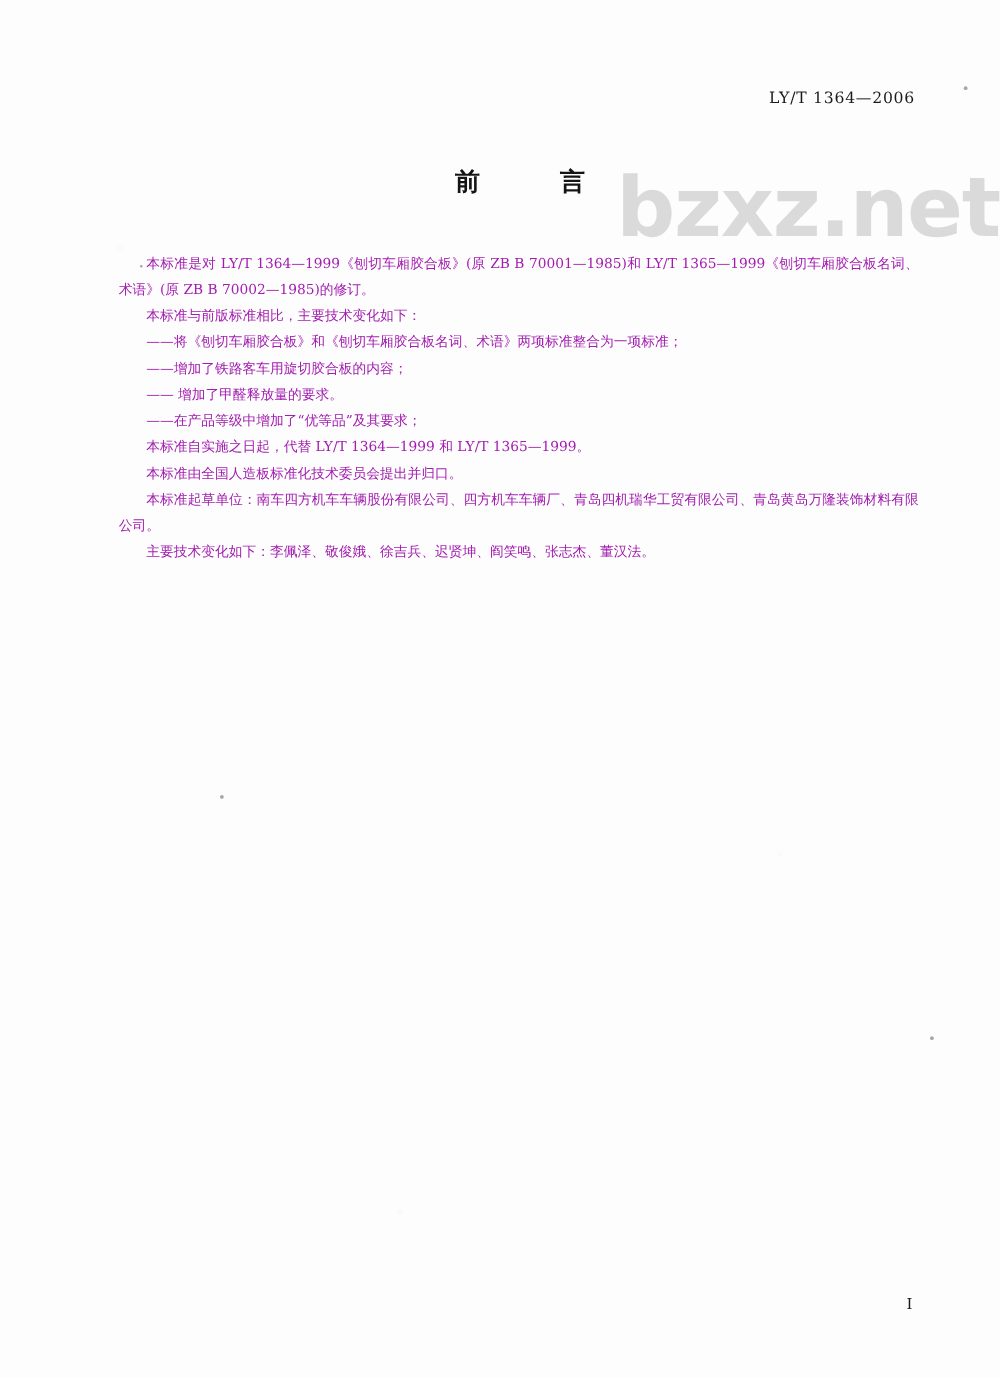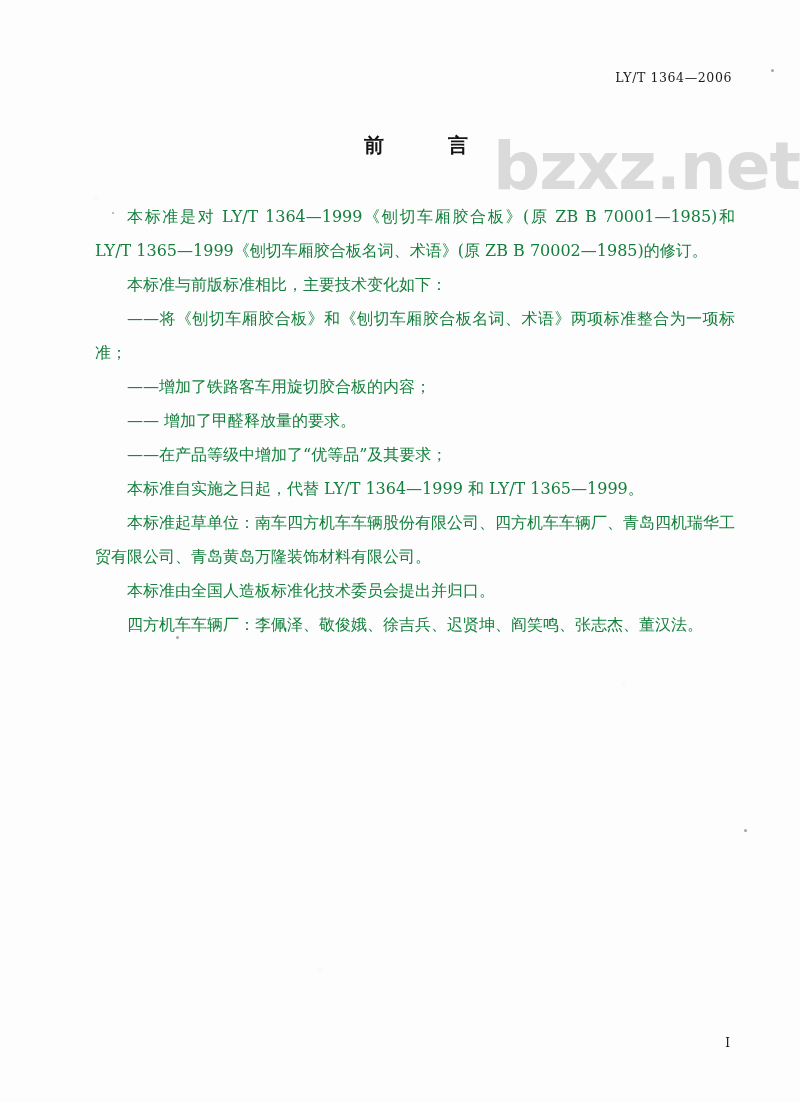--- a/index.html
+++ b/index.html
@@ -65,23 +65,23 @@
     letter-spacing: -1px;
     font-family: "DejaVu Sans", "Liberation Sans", sans-serif;
     pointer-events: none;
     user-select: none;
   }
   .body-text {
     position: absolute;
     top: 200px;
     left: 95px;
     width: 640px;
-    font-size: 16px;
-    line-height: 34px;
-    color: #15803d;
+    font-size: 11px;
+    line-height: 21px;
+    color: #a21caf;
     text-align: justify;
   }
   .body-text p {
     margin: 0;
   }
   .indent2 {
     text-indent: 2em;
   }
   .dash-item {
     text-indent: 2em;
@@ -112,23 +112,23 @@
   <div class="doc-title">前　言</div>
 
   <div class="body-text">
     <p class="indent2">本标准是对 LY/T 1364—1999《刨切车厢胶合板》(原 ZB B 70001—1985)和 LY/T 1365—1999《刨切车厢胶合板名词、术语》(原 ZB B 70002—1985)的修订。</p>
     <p class="indent2">本标准与前版标准相比，主要技术变化如下：</p>
     <p class="dash-item">——将《刨切车厢胶合板》和《刨切车厢胶合板名词、术语》两项标准整合为一项标准；</p>
     <p class="dash-item">——增加了铁路客车用旋切胶合板的内容；</p>
     <p class="dash-item">—— 增加了甲醛释放量的要求。</p>
     <p class="dash-item">——在产品等级中增加了“优等品”及其要求；</p>
     <p class="indent2">本标准自实施之日起，代替 LY/T 1364—1999 和 LY/T 1365—1999。</p>
+    <p class="indent2">本标准由全国人造板标准化技术委员会提出并归口。</p>
     <p class="indent2">本标准起草单位：南车四方机车车辆股份有限公司、四方机车车辆厂、青岛四机瑞华工贸有限公司、青岛黄岛万隆装饰材料有限公司。</p>
-    <p class="indent2">本标准由全国人造板标准化技术委员会提出并归口。</p>
-    <p class="indent2">四方机车车辆厂：李佩泽、敬俊娥、徐吉兵、迟贤坤、阎笑鸣、张志杰、董汉法。</p>
+    <p class="indent2">主要技术变化如下：李佩泽、敬俊娥、徐吉兵、迟贤坤、阎笑鸣、张志杰、董汉法。</p>
   </div>
 
   <div class="page-number">I</div>
 
   <span class="speck" style="left:176px;top:636px;width:3px;height:3px;"></span>
   <span class="speck" style="left:771px;top:69px;width:3px;height:3px;"></span>
   <span class="speck" style="left:744px;top:829px;width:3px;height:3px;"></span>
   <span class="speck" style="left:112px;top:212px;width:2px;height:2px;"></span>
 </div>
 

